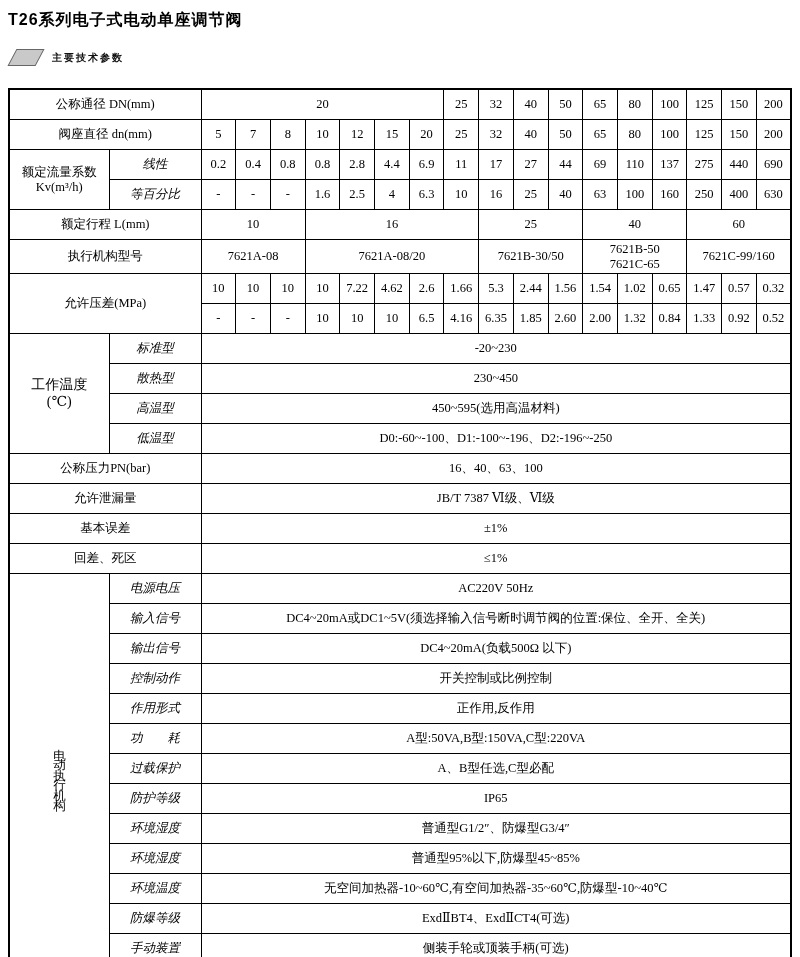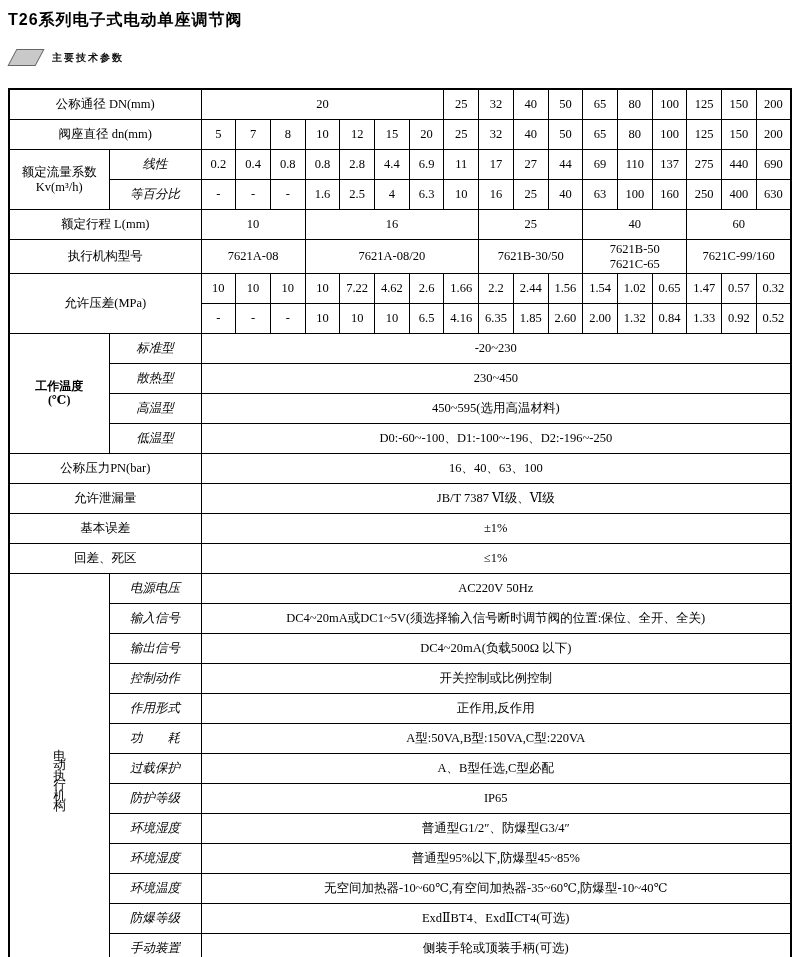--- a/index.html
+++ b/index.html
@@ -156,21 +156,21 @@
     <tr>
       <td class="lbl" colspan="2" rowspan="2">允许压差(MPa)</td>
       <td>10</td>
       <td>10</td>
       <td>10</td>
       <td>10</td>
       <td>7.22</td>
       <td>4.62</td>
       <td>2.6</td>
       <td>1.66</td>
-      <td>2.2</td>
+      <td>5.3</td>
       <td>2.44</td>
       <td>1.56</td>
       <td>1.54</td>
       <td>1.02</td>
       <td>0.65</td>
       <td>1.47</td>
       <td>0.57</td>
       <td>0.32</td>
     </tr>
     <tr>
@@ -187,21 +187,21 @@
       <td>2.60</td>
       <td>2.00</td>
       <td>1.32</td>
       <td>0.84</td>
       <td>1.33</td>
       <td>0.92</td>
       <td>0.52</td>
     </tr>
 
     <tr>
-      <td rowspan="4" class="preline" style="font-size:12px;font-weight:bold;">工作温度
+      <td rowspan="4" class="preline" style="font-size:14px;">工作温度
 (℃)</td>
       <td class="sublbl">标准型</td>
       <td colspan="17" class="val">-20~230</td>
     </tr>
     <tr>
       <td class="sublbl">散热型</td>
       <td colspan="17" class="val">230~450</td>
     </tr>
     <tr>
       <td class="sublbl">高温型</td>

